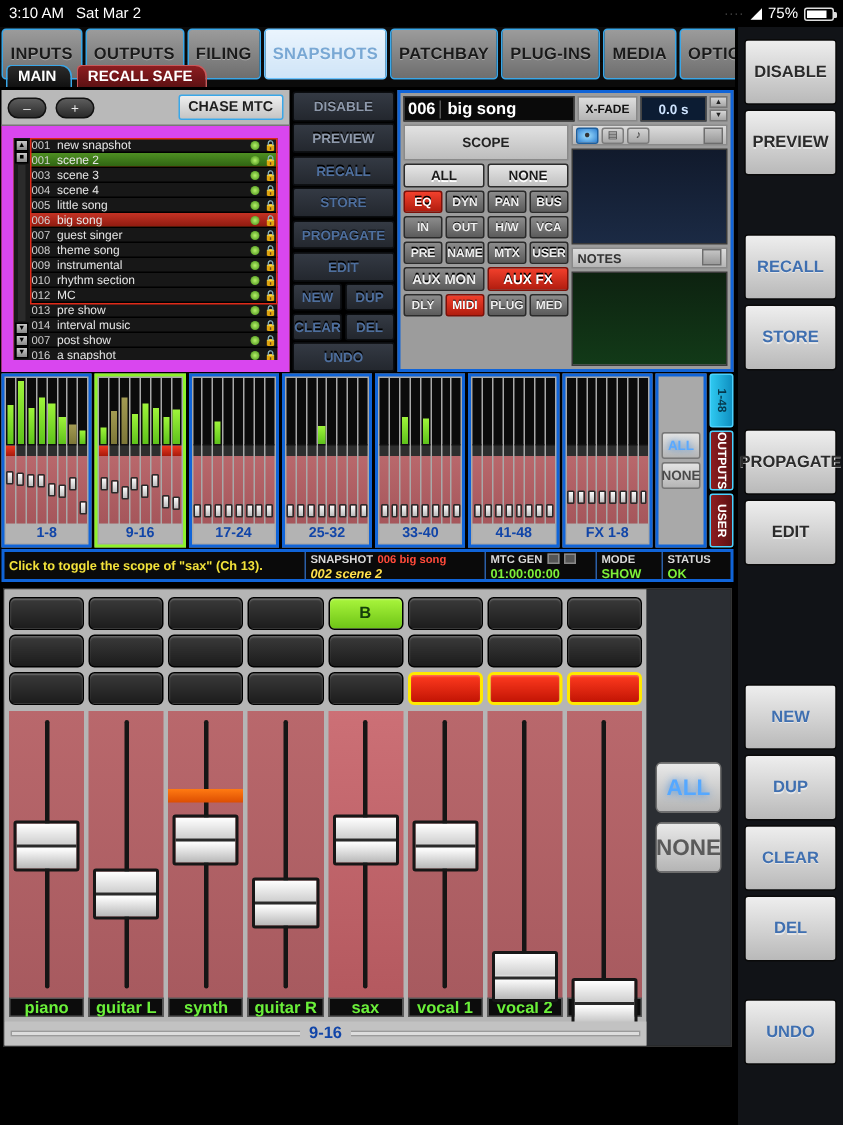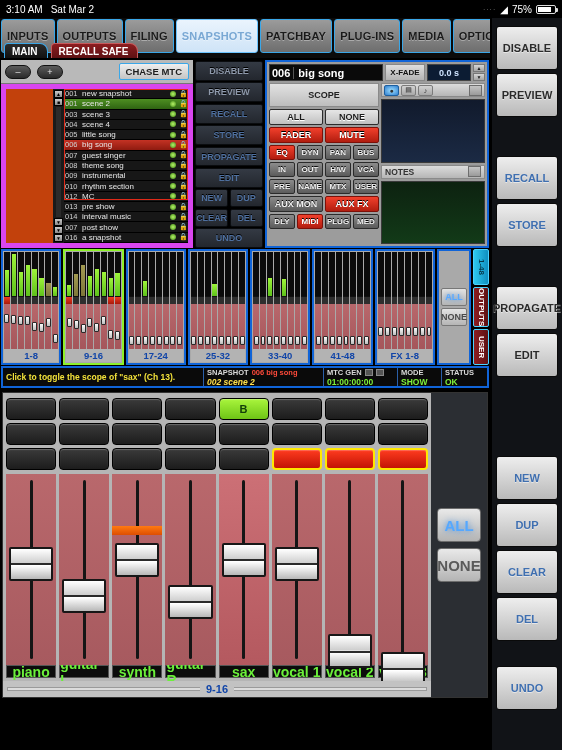--- a/index.html
+++ b/index.html
@@ -55,22 +55,22 @@
   .snapcol { width:192px; display:flex; flex-direction:column; }
   .snapctl { height:24px; display:flex; align-items:center; gap:6px;
     background:#b9b9b9; border-bottom:1px solid #777; padding:0 4px; }
   .pillbtn { width:26px; height:14px; border-radius:7px;
     background:linear-gradient(#5c5c5c,#2a2a2a); border:1px solid #111;
     color:#e8e8e8; font-size:9px; display:flex; align-items:center;
     justify-content:center; }
   .chase { margin-left:auto; height:17px; padding:0 6px; font-size:9.5px;
     font-weight:bold; color:#1d1d1d; background:linear-gradient(#efefef,#c4c4c4);
     border:1px solid #3aa7e8; border-radius:2px; display:flex; align-items:center; }
-  .snaplist { flex:1; border:5px solid #d946ef; background:#c2410c;
-    display:flex; overflow:hidden;padding-left:47px; }
+  .snaplist { flex:1; border:8px solid #d946ef; background:#c2410c;
+    display:flex; overflow:hidden; }
   .scrollcol { width:11px; background:#1a1a1a; display:flex; flex-direction:column;
     align-items:center; justify-content:space-between; padding:1px 0; }
   .scbtn { width:9px; height:8px; background:linear-gradient(#c9c9c9,#8a8a8a);
     border:1px solid #000; font-size:5px; color:#000; display:flex;
     align-items:center; justify-content:center; line-height:1; }
   .sctrack { flex:1; width:5px; background:#2b2b2b; margin:1px 0; }
   .rows { flex:1; display:flex; flex-direction:column; }
   .srow { height:11.1px; display:flex; align-items:center; font-size:8px;
     color:#e6e6e6; border-bottom:1px solid #000; padding-left:1px;
     background:#171717; position:relative; }
@@ -217,21 +217,21 @@
   .bfader .slot { position:absolute; left:50%; top:6px; bottom:6px; width:3px;
     margin-left:-1.5px; background:#151515; border-radius:2px; }
   .bfader .bknob { position:absolute; left:6%; right:6%; height:34px;
     background:linear-gradient(#ffffff,#d0d0d0 45%,#ffffff 55%,#b8b8b8);
     border:2px solid #171717; border-radius:2px; }
   .bfader .bknob::after { content:""; position:absolute; left:0; right:0;
     top:48%; height:2px; background:#2a2a2a; }
   .borange { position:absolute; left:0; right:0; height:9px;
     background:linear-gradient(#ff7a12,#dd4e02); }
   .bname { height:13px; background:#0c0c0c; border:1px solid #555;
-    color:#6bf03a; font-size:14px; font-weight:bold; display:flex;
+    color:#6bf03a; font-size:11px; font-weight:bold; display:flex;
     align-items:center; justify-content:center; }
   .bfoot { height:16px; background:#c2c2c2; display:flex; align-items:center;
     justify-content:center; color:#1145a8; font-size:11px; font-weight:bold;
     position:relative; }
   .bfoot .sbar { position:absolute; left:4px; right:4px; top:6px; height:4px;
     background:#dcdcdc; border:1px solid #9a9a9a; }
   .bfoot span { position:relative; background:#c2c2c2; padding:0 6px; }
   .bigside { width:56px; background:#2b2e33; display:flex; flex-direction:column;
     align-items:center; justify-content:center; gap:6px; }
   .bigan { width:44px; height:34px; border-radius:4px;
@@ -429,24 +429,20 @@
           <div>▼</div>
         </div>
       </div>
       <div class="midrow">
         <div class="scopeside">
           <div class="scopehdr">SCOPE</div>
           <div class="grid2">
             <div class="sb plain lg">ALL</div>
             <div class="sb plain lg">NONE</div>
           </div>
-          <div class="grid2" id="scoperow1">
-                <div class="sb on lg">FADER</div>
-                <div class="sb on lg">MUTE</div>
-              </div>
           <div class="grid4" id="scopegrid">
                 <div class="sb on">EQ</div>
                 <div class="sb">DYN</div>
                 <div class="sb">PAN</div>
                 <div class="sb">BUS</div>
                 <div class="sb">IN</div>
                 <div class="sb">OUT</div>
                 <div class="sb">H/W</div>
                 <div class="sb">VCA</div>
                 <div class="sb">PRE</div>

